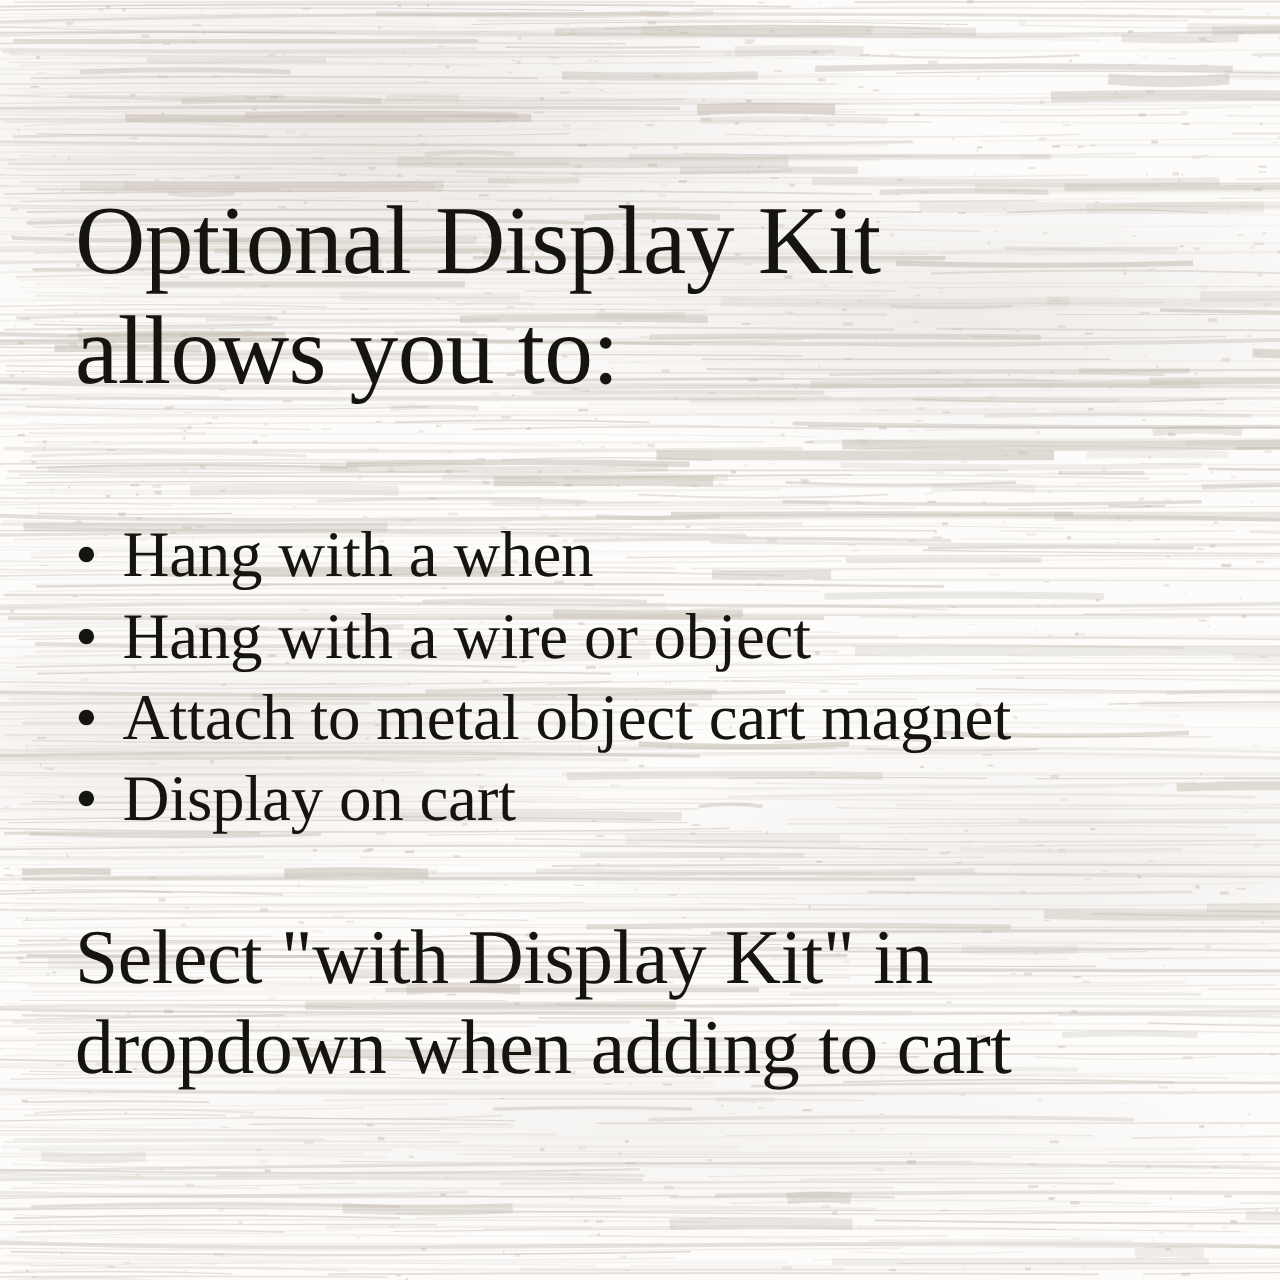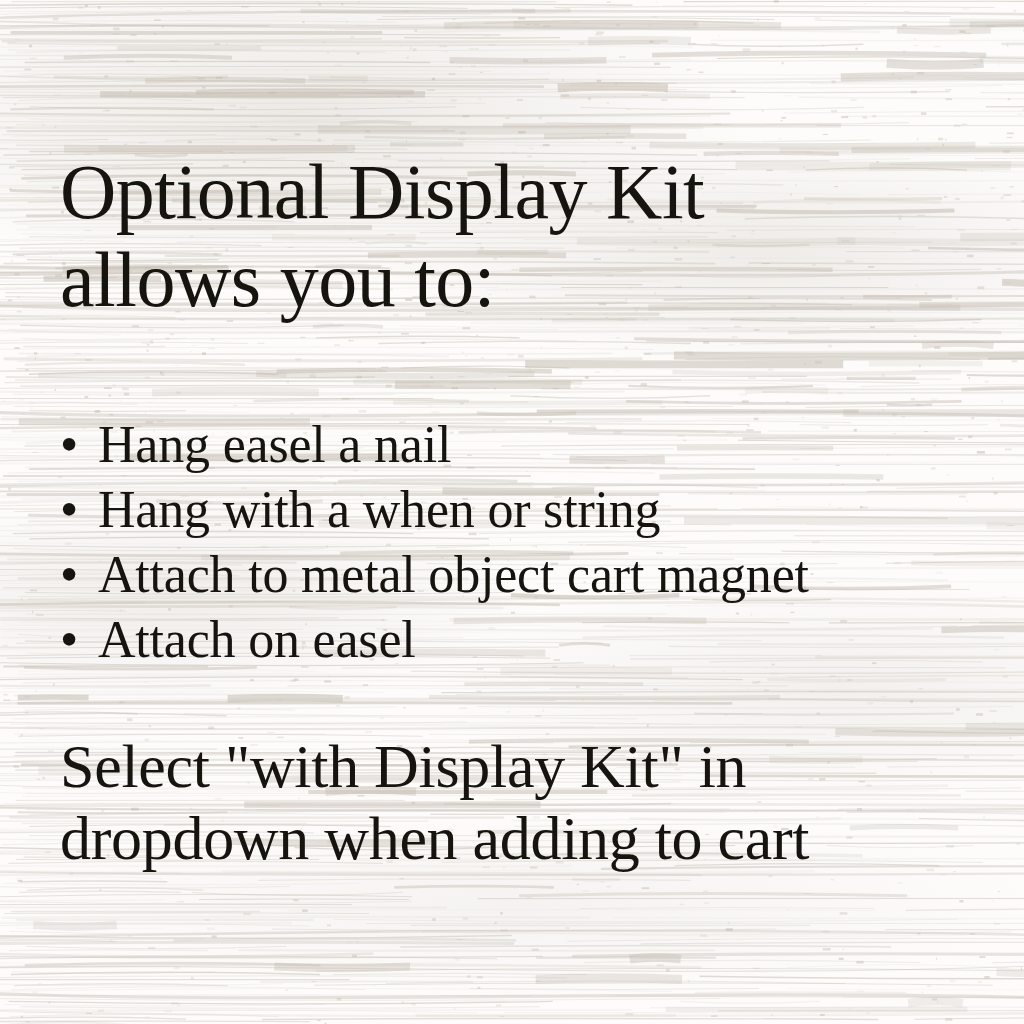--- a/index.html
+++ b/index.html
@@ -1984,33 +1984,33 @@
   <div class="wood-wash"></div>
 
   <div id="content">
 
     <h1 class="heading">Optional Display Kit
 allows you to:</h1>
 
     <ul class="bullet-list">
       <li class="bullet-item">
         <span class="bullet-dot">•</span>
-        <span class="bullet-text">Hang easel a nail</span>
+        <span class="bullet-text">Hang with a when</span>
       </li>
       <li class="bullet-item">
         <span class="bullet-dot">•</span>
-        <span class="bullet-text">Hang with a when or string</span>
+        <span class="bullet-text">Hang with a wire or object</span>
       </li>
       <li class="bullet-item">
         <span class="bullet-dot">•</span>
         <span class="bullet-text">Attach to metal object cart magnet</span>
       </li>
       <li class="bullet-item">
         <span class="bullet-dot">•</span>
-        <span class="bullet-text">Attach on easel</span>
+        <span class="bullet-text">Display on cart</span>
       </li>
     </ul>
 
     <p class="footnote">Select "with Display Kit" in
 dropdown when adding to cart</p>
 
   </div>
 </div>
 
 </body></html>

